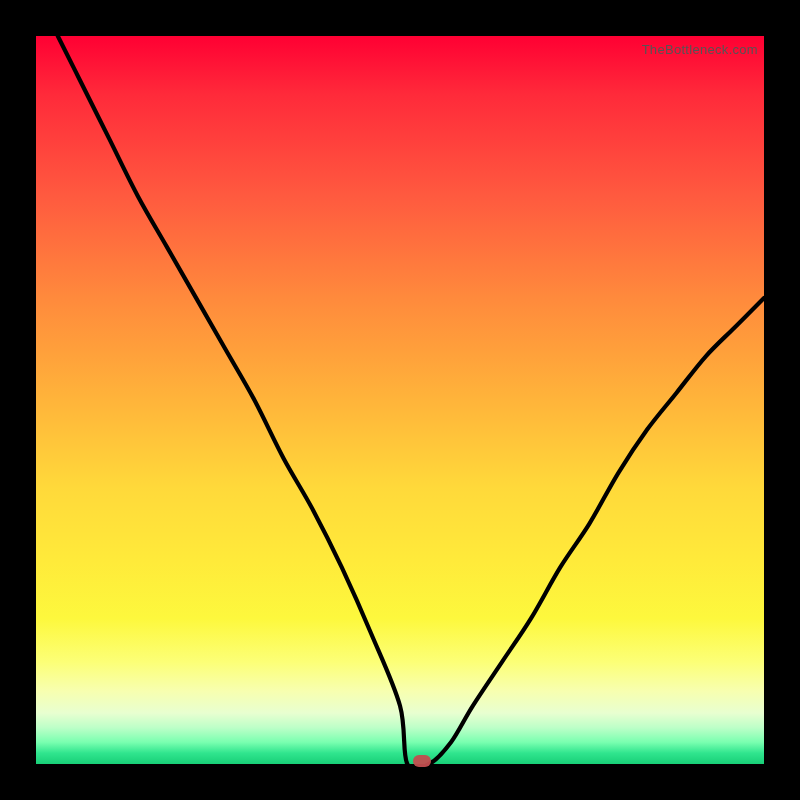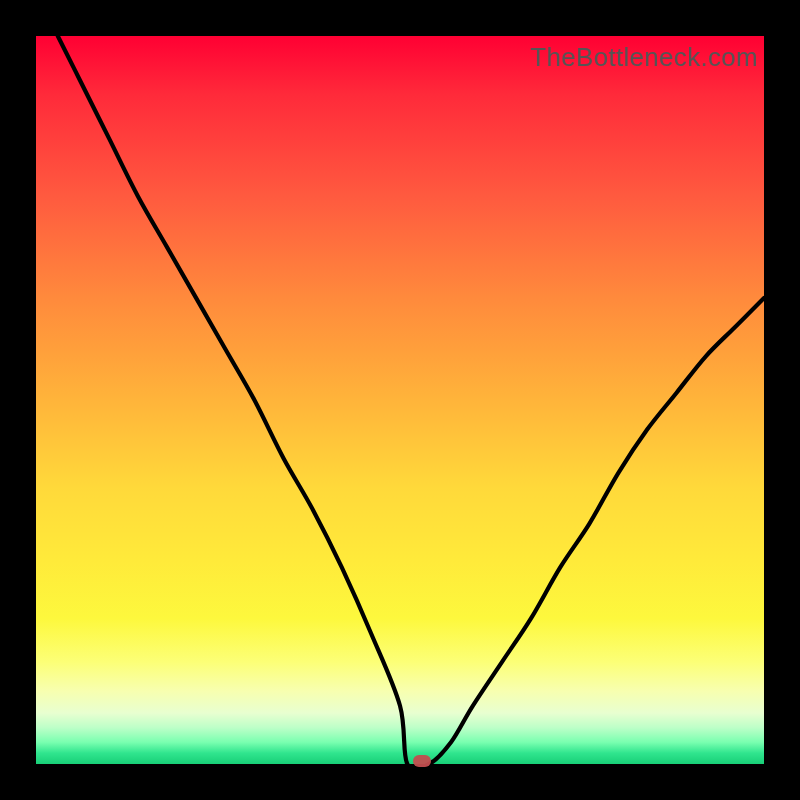--- a/index.html
+++ b/index.html
@@ -40,21 +40,21 @@
       #7affb0 97%,
       #30e58e 98.5%,
       #18cf77 100%
     );
   }
   .watermark {
     position: absolute;
     top: 6px;
     right: 6px;
     color: #555;
-    font-size: 26px;
+    font-size: 13px;
     font-weight: 400;
     letter-spacing: 0.3px;
     user-select: none;
   }
   svg.curve {
     position: absolute;
     left: 0;
     top: 0;
     width: 728px;
     height: 728px;

